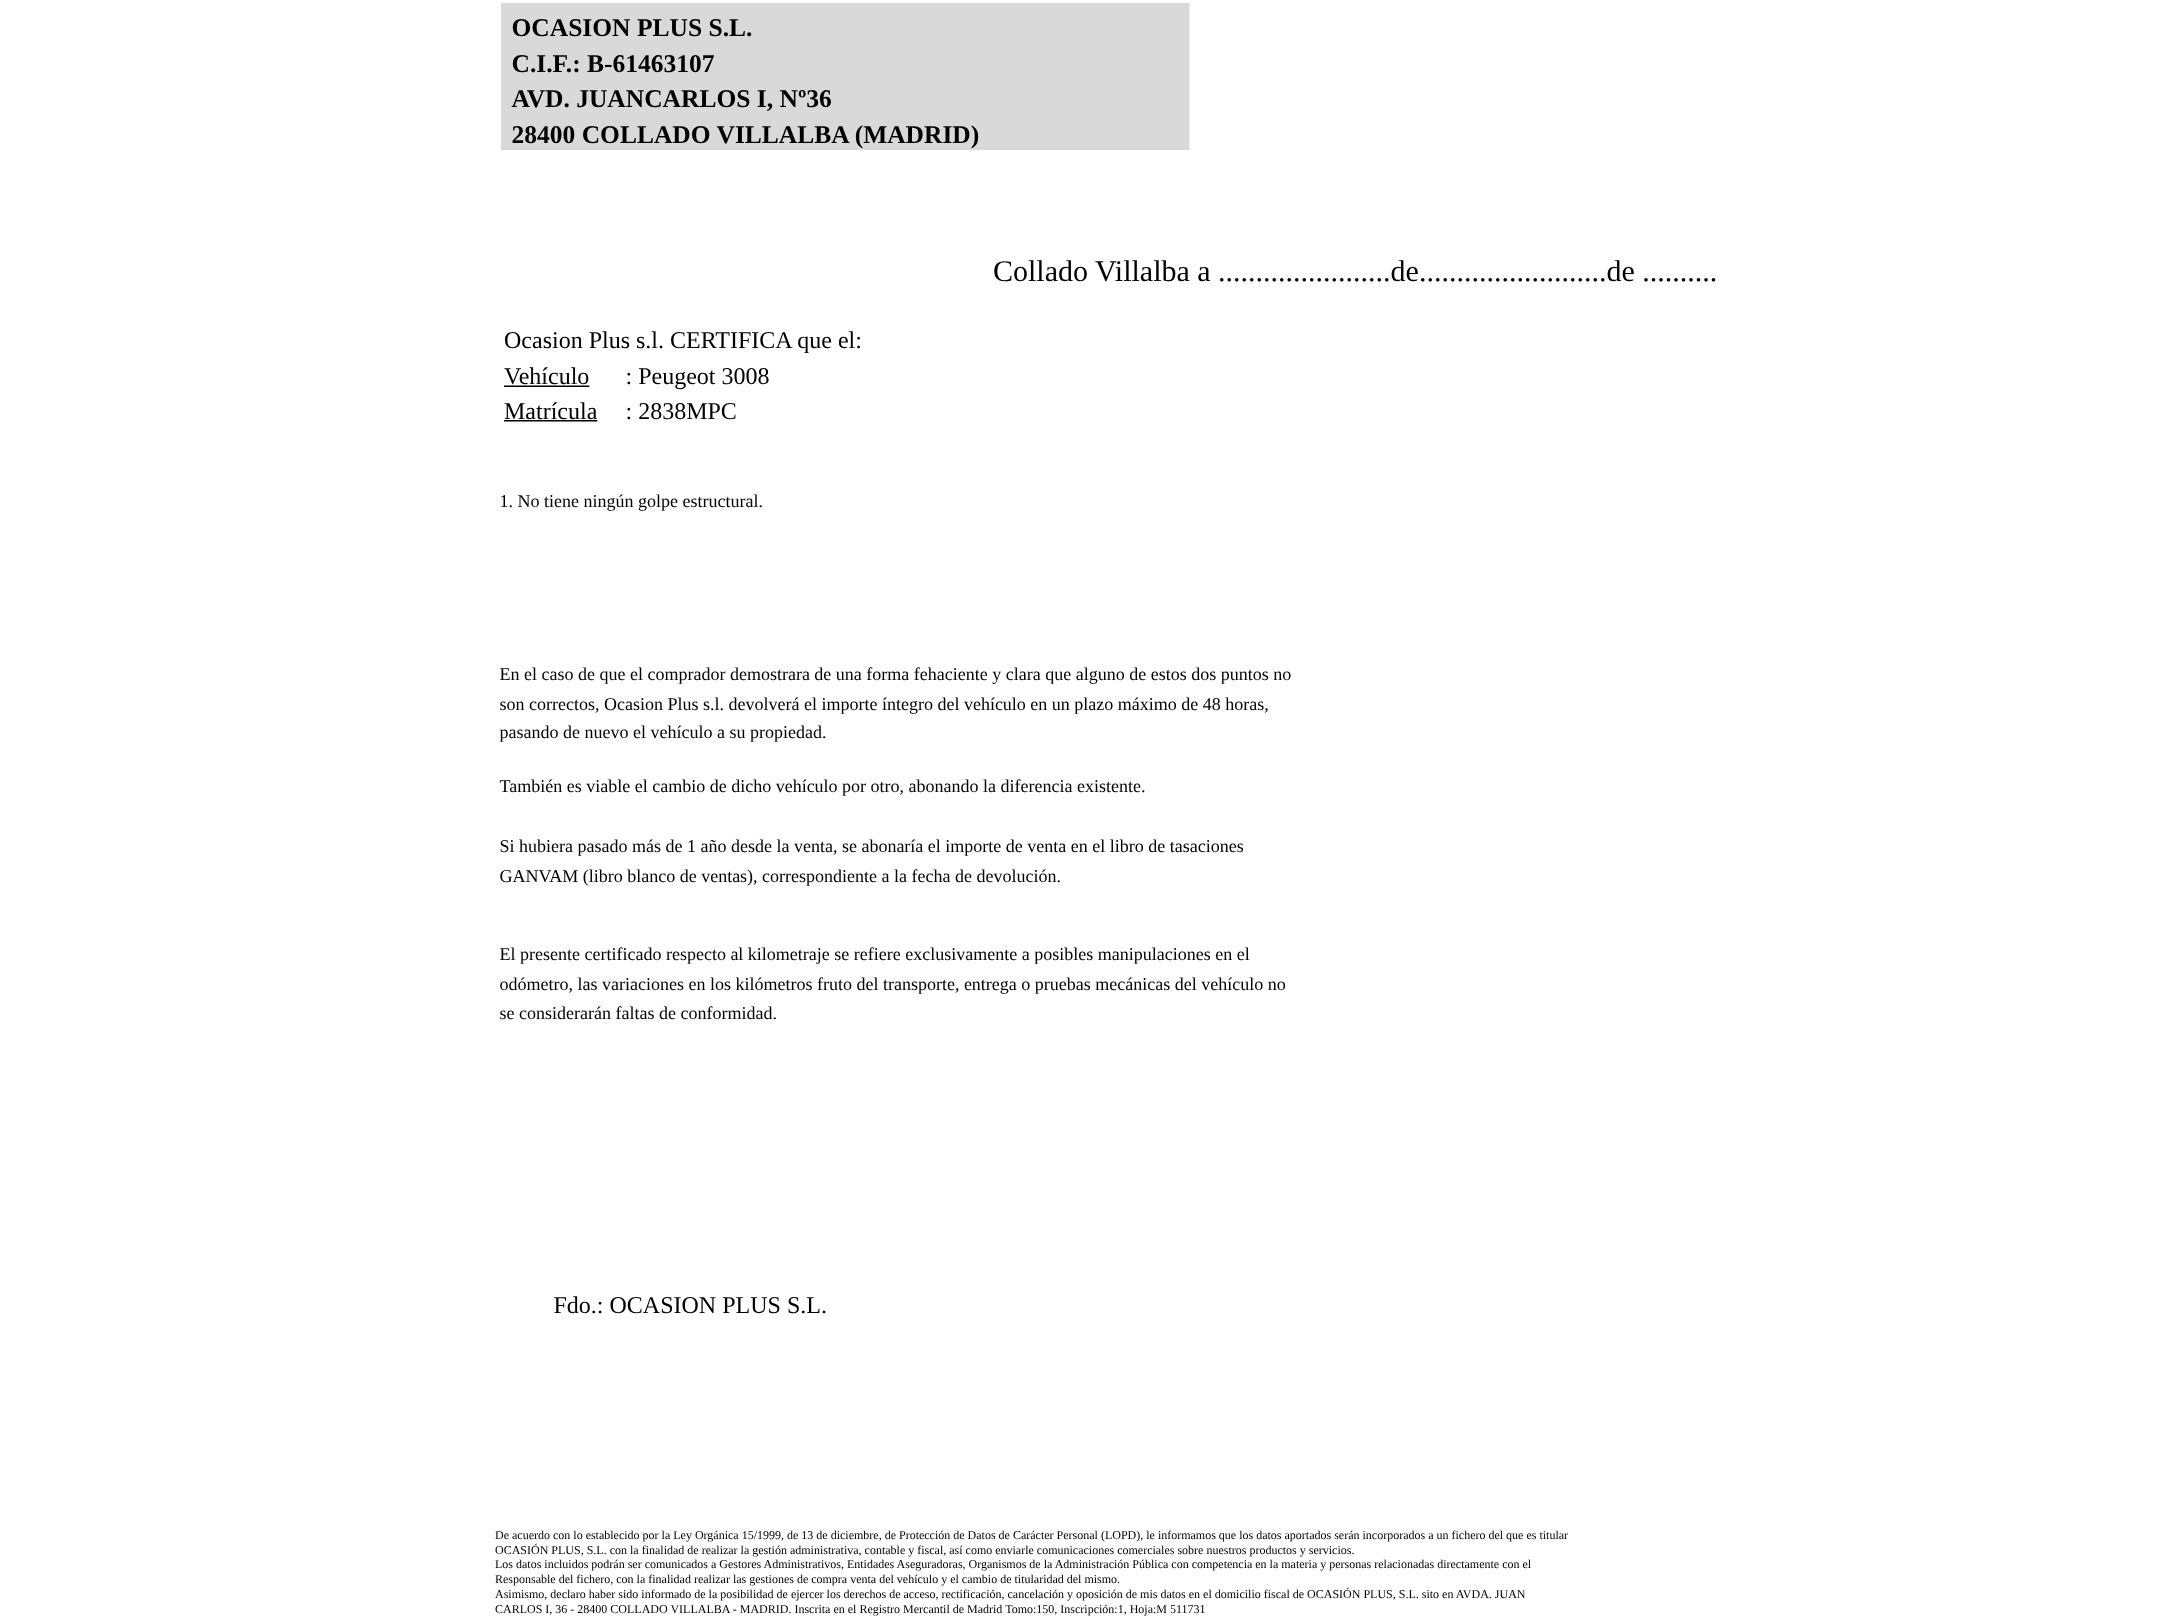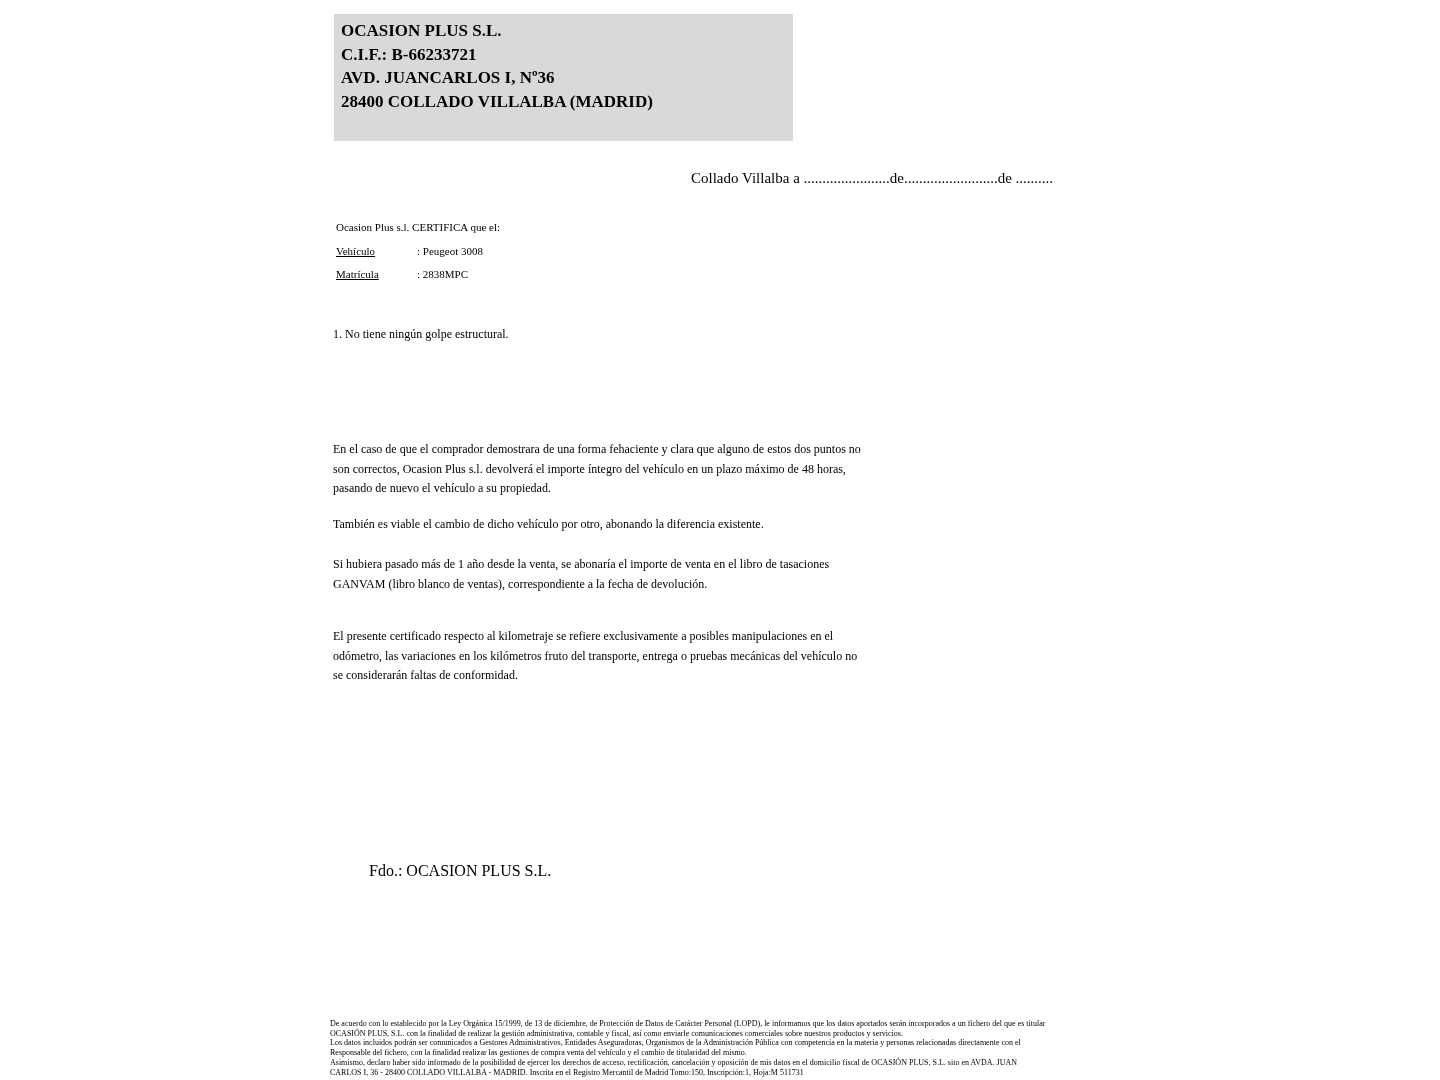--- a/index.html
+++ b/index.html
@@ -9,44 +9,44 @@
     width: 1440px;
     height: 1080px;
     background: #ffffff;
     font-family: "Liberation Serif", "DejaVu Serif", serif;
     color: #000000;
     overflow: hidden;
   }
   .header-box {
     position: absolute;
     left: 334px;
-    top: 14px;
+    top: 2px;
     width: 459px;
-    height: 127px;
+    height: 98px;
     background: #d9d9d9;
     padding: 5px 0 0 7px;
   }
   .header-box div {
     font-weight: bold;
     font-size: 17px;
     line-height: 23.6px;
     white-space: nowrap;
   }
   .date-line {
     position: absolute;
-    left: 691px;
+    left: 662px;
     top: 170px;
-    font-size: 15px;
+    font-size: 20px;
     white-space: nowrap;
   }
   .certify-block {
     position: absolute;
     left: 336px;
     top: 216px;
-    font-size: 11px;
+    font-size: 16px;
     line-height: 23.5px;
   }
   .certify-row .label {
     display: inline-block;
     width: 81px;
     text-decoration: underline;
   }
   .body-text {
     position: absolute;
     left: 333px;
@@ -79,21 +79,21 @@
     white-space: pre-line;
   }
 </style>
 </head>
 <body>
 
 <div class="page">
 
   <div class="header-box" style="background: rgb(217, 217, 217);">
     <div>OCASION PLUS S.L.</div>
-    <div>C.I.F.: B-66233721</div>
+    <div>C.I.F.: B-61463107</div>
     <div>AVD. JUANCARLOS I, Nº36</div>
     <div>28400 COLLADO VILLALBA (MADRID)</div>
   </div>
 
   <div class="date-line">Collado Villalba a .......................de.........................de ..........</div>
 
   <div class="certify-block">
     <div>Ocasion Plus s.l. CERTIFICA que el:</div>
     <div class="certify-row">
       <span class="label">Vehículo</span><span>: Peugeot 3008</span>

